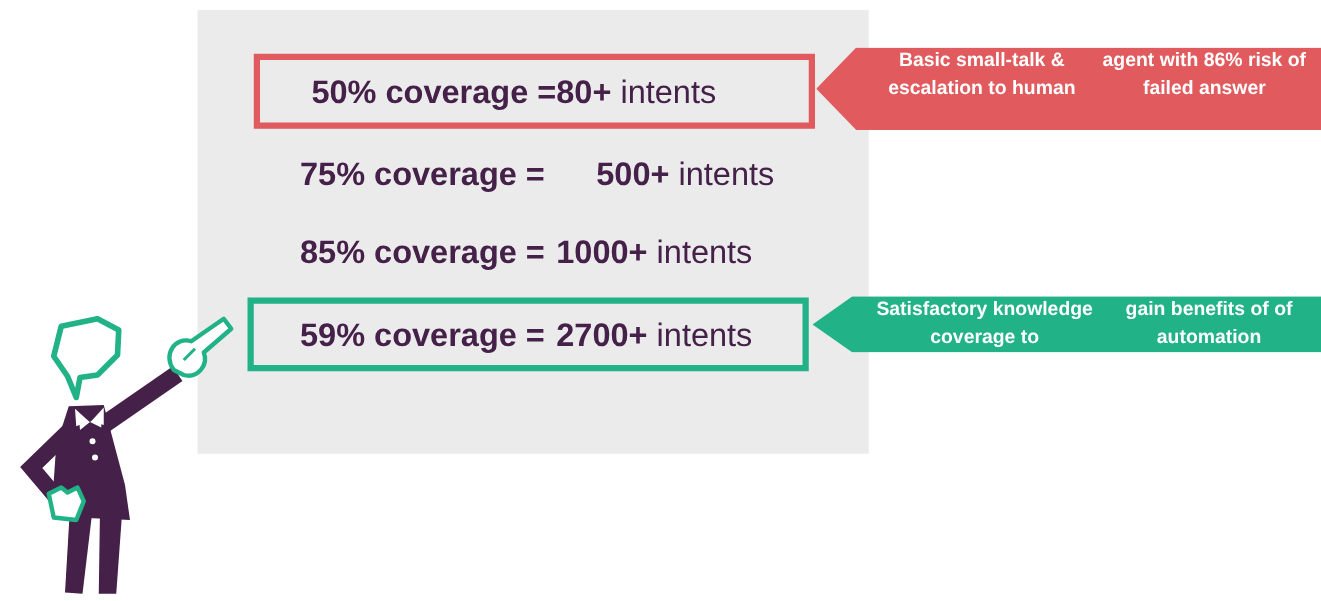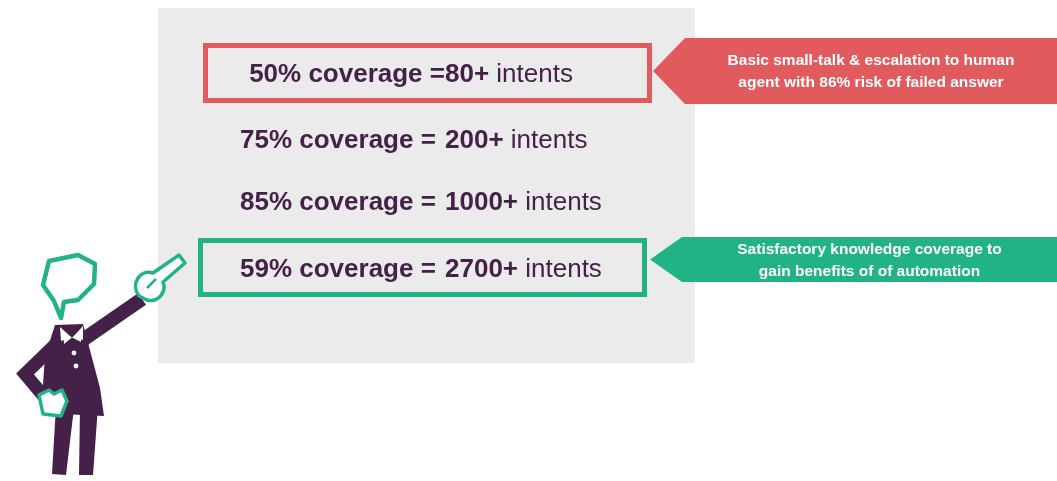--- a/index.html
+++ b/index.html
@@ -26,21 +26,21 @@
     border: 5px solid #E05A5E; padding-left: 32px;
   }
   .row-plain-2 { left: 240px; top: 124px; width: 420px; height: 30px; }
   .row-plain-3 { left: 240px; top: 186px; width: 420px; height: 30px; }
   .row-boxed-green {
     left: 198px; top: 238px; width: 449px; height: 59px;
     border: 5px solid #22B288; padding-left: 37px;
   }
 
   .callout {
-    position: absolute; display: flex; flex-direction: column; justify-content: center;
+    position: absolute; display: flex; flex-direction: row; justify-content: center;
     color: #ffffff; font-weight: 700; font-size: 15.5px; line-height: 1.42;
     text-align: center; padding-left: 40px; padding-right: 8px;
     clip-path: polygon(0 50%, 32px 0, 100% 0, 100% 100%, 32px 100%);
   }
   .callout-red  { left: 653px; top: 38px;  width: 404px; height: 66px; background: #E05A5E; }
   .callout-green{ left: 650px; top: 237px; width: 407px; height: 45px; background: #22B288; }
 
   .mascot { position: absolute; left: 16px; top: 248px; width: 182px; height: 233px; }
 </style>
 </head>
@@ -48,23 +48,23 @@
 
 <div class="stage">
 
   <div class="panel">
 
     <div class="row row-boxed-red" style="position:absolute; left:45px; top:35px;text-align:right;">
       <span class="c1">50% coverage =</span>
       <span class="c2"><b>80+</b> <span>intents</span></span>
     </div>
 
-    <div class="row row-plain-2" style="position:absolute; left:82px; top:116px;">
+    <div class="row row-plain-2" style="position:absolute; left:82px; top:116px;gap:32px;">
       <span class="c1">75% coverage =</span>
-      <span class="c2"><b>200+</b> <span>intents</span></span>
+      <span class="c2"><b>500+</b> <span>intents</span></span>
     </div>
 
     <div class="row row-plain-3" style="position:absolute; left:82px; top:178px;">
       <span class="c1">85% coverage =</span>
       <span class="c2"><b>1000+</b> <span>intents</span></span>
     </div>
 
     <div class="row row-boxed-green" style="position:absolute; left:40px; top:230px;">
       <span class="c1">59% coverage =</span>
       <span class="c2"><b>2700+</b> <span>intents</span></span>

